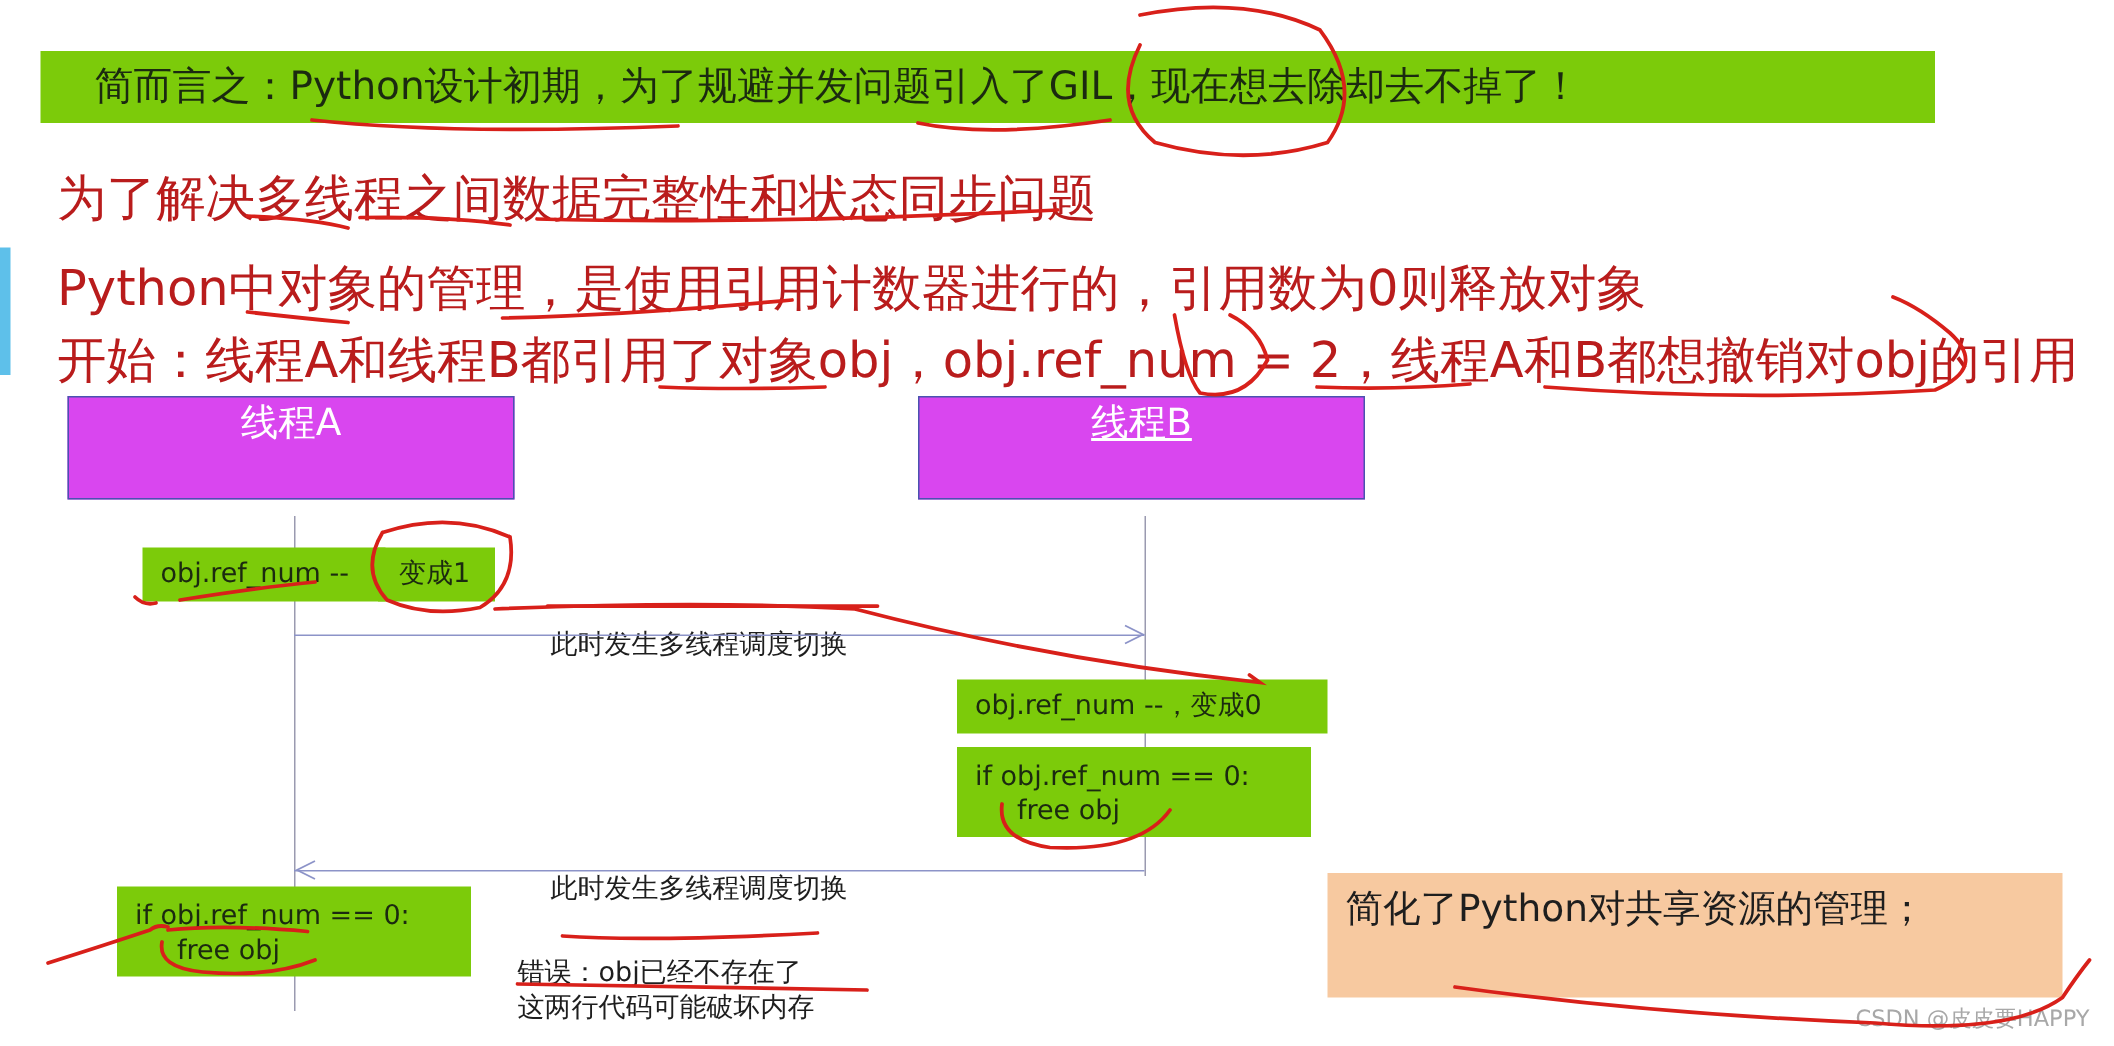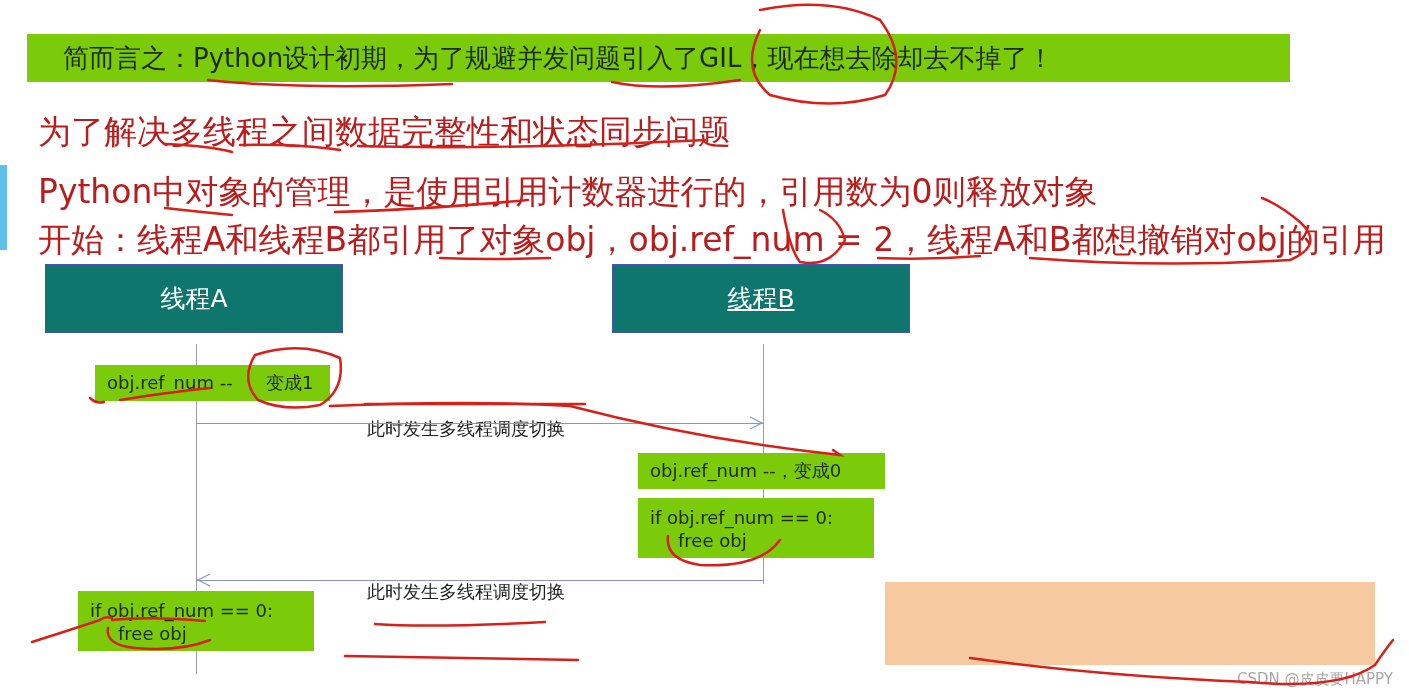--- a/index.html
+++ b/index.html
@@ -12,22 +12,22 @@
     .abs { position:absolute; }
     .banner {
       left:27px; top:34px; width:1263px; height:48px;
       background:#7ccb0a;
       font-size:26px; line-height:48px; color:#1b2a10;
       padding-left:36px; box-sizing:border-box; white-space:nowrap;
     }
     .line { font-size:33px; white-space:nowrap; color:#b91c1c; }
     .accent-bar { left:0; top:165px; width:7px; height:85px; background:#5ec0ea; }
     .thread-head {
-      background:#0f766e; color:#ffffff; font-size:25px;
-      display:flex; align-items:center; justify-content:center;
+      background:#d946ef; color:#ffffff; font-size:25px;
+      display:flex; justify-content:center;
       border:1px solid #4a52b0; box-sizing:border-box;
     }
     .vline { width:1px; background:#9a9ab0; }
     .hline { height:1px; background:#8c93c8; }
     .gbox {
       background:#7ccb0a; color:#1b2a10; font-size:18px;
       box-sizing:border-box; white-space:nowrap;
     }
     .note { font-size:18px; white-space:nowrap; color:#1e1e1e;margin-top:39px; }
     .orange {
@@ -84,23 +84,26 @@
 <svg class="abs" style="left:196px; top:573px;" width="16" height="16">
   <polyline points="14,1 2,7 14,13" fill="none" stroke="#8c93c8" stroke-width="1.2"></polyline>
 </svg>
 
 <div class="abs gbox" style="left:78px; top:591px; width:236px; height:60px; padding:8px 0 0 12px; line-height:23px;">
   <div>if obj.ref_num == 0:</div>
   <div style="padding-left:28px;">free obj</div>
 </div>
 
 <div class="abs note" style="left:345px; top:598px; line-height:23px;">
+  <div>错误：obj已经不存在了</div>
+  <div>这两行代码可能破坏内存</div>
 </div>
 
 <div class="abs orange">
+  <div>简化了Python对共享资源的管理；</div>
 </div>
 
 <div class="abs watermark">CSDN @皮皮要HAPPY</div>
 
 <svg class="ink" width="1409" height="697" fill="none" stroke="#d8201a" stroke-width="2.5" stroke-linecap="round">
 
   <path d="M208,80 Q300,90 452,84"></path>
   <path d="M612,82 Q660,92 740,80"></path>
 
   <path d="M760,10 Q830,-4 880,20 Q910,60 885,95 Q830,112 770,95 Q740,70 760,30"></path>

